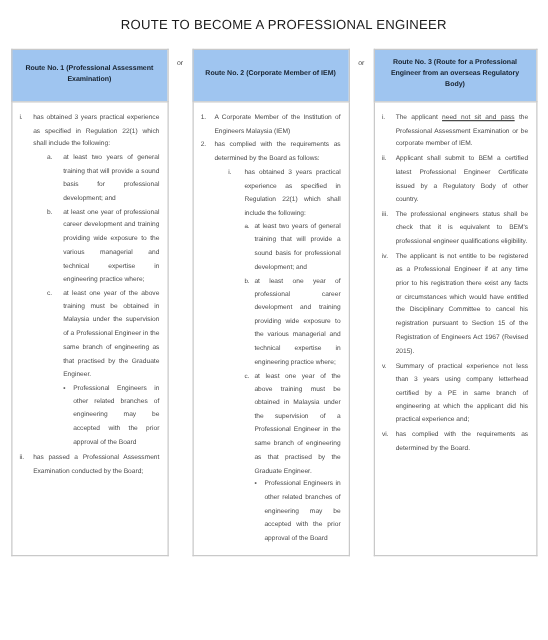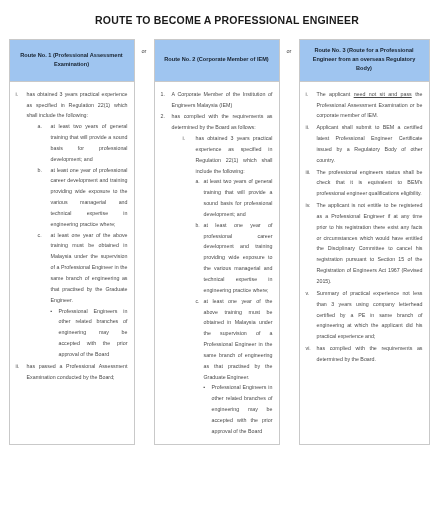--- a/index.html
+++ b/index.html
@@ -10,21 +10,21 @@
     overflow:hidden;
   }
   .page{
     width:438px;height:512px;
     position:relative;
     box-sizing:border-box;
   }
   .doc-title{
     text-align:center;
     font-size:10.5px;
-    font-weight:bold;
+    font-weight:normal;
     color:#1a1a1a;
     letter-spacing:0.2px;
     padding-top:14px;
     padding-bottom:13px;
     padding-left:16px;
   }
   table.route-table{
     border-collapse:collapse;
     table-layout:fixed;
     width:408px;

